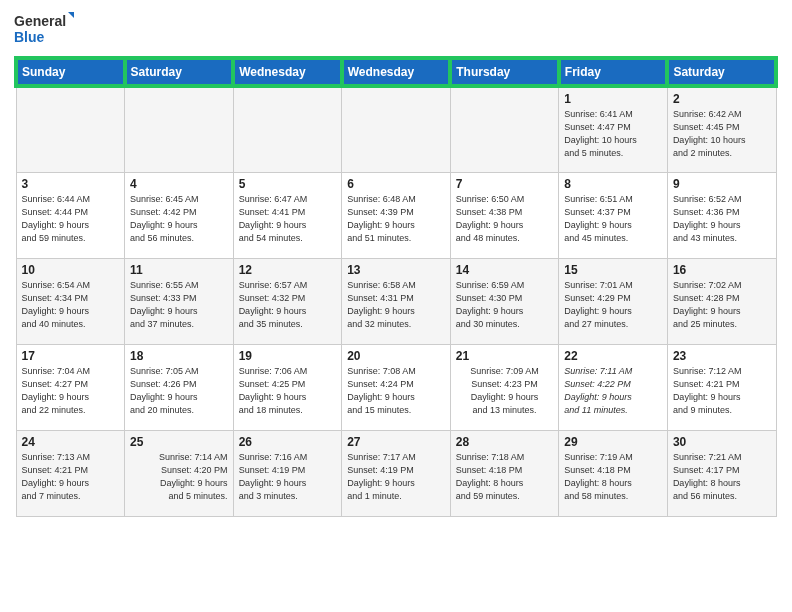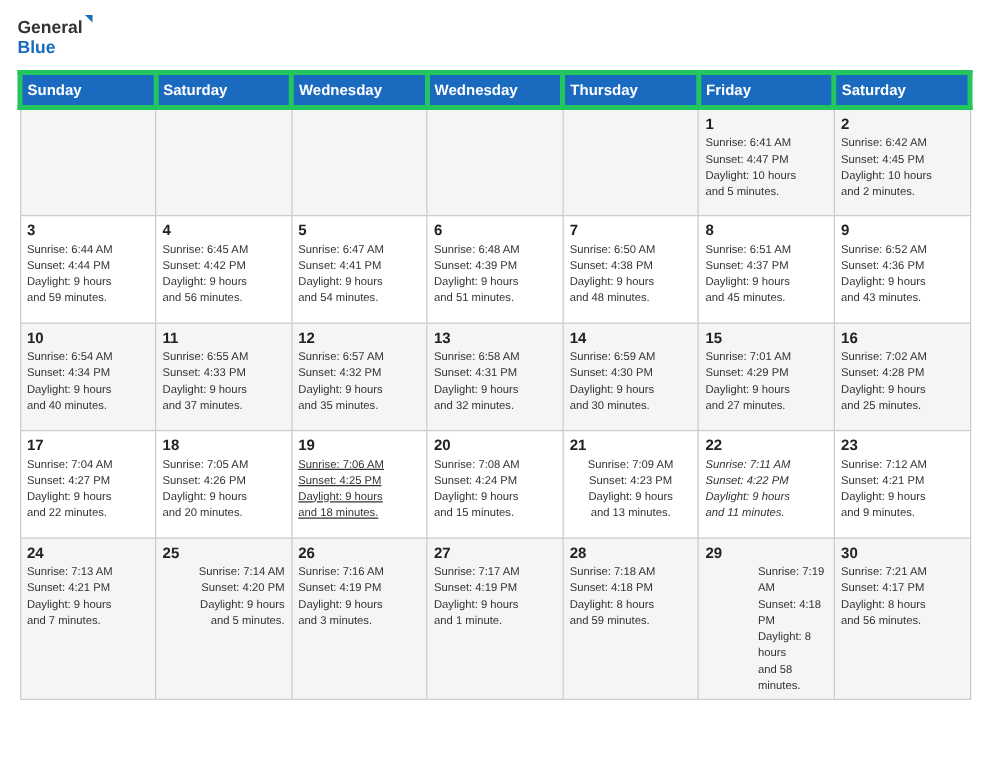--- a/index.html
+++ b/index.html
@@ -249,21 +249,21 @@
           </td>
           <td>
             <div class="day-number">18</div>
             <div class="day-info" style="white-space: pre-line;">Sunrise: 7:05 AM
 Sunset: 4:26 PM
 Daylight: 9 hours
 and 20 minutes.</div>
           </td>
           <td>
             <div class="day-number">19</div>
-            <div class="day-info" style="white-space: pre-line; text-decoration: underline;">Sunrise: 7:06 AM
+            <div class="day-info" style="white-space: pre-line;">Sunrise: 7:06 AM
 Sunset: 4:25 PM
 Daylight: 9 hours
 and 18 minutes.</div>
           </td>
           <td>
             <div class="day-number">20</div>
             <div class="day-info" style="white-space: pre-line;">Sunrise: 7:08 AM
 Sunset: 4:24 PM
 Daylight: 9 hours
 and 15 minutes.</div>
@@ -321,21 +321,21 @@
           </td>
           <td>
             <div class="day-number">28</div>
             <div class="day-info" style="white-space: pre-line;">Sunrise: 7:18 AM
 Sunset: 4:18 PM
 Daylight: 8 hours
 and 59 minutes.</div>
           </td>
           <td>
             <div class="day-number">29</div>
-            <div class="day-info" style="white-space: pre-line; margin-left: 42px;">Sunrise: 7:19 AM
+            <div class="day-info" style="white-space: pre-line;">Sunrise: 7:19 AM
 Sunset: 4:18 PM
 Daylight: 8 hours
 and 58 minutes.</div>
           </td>
           <td>
             <div class="day-number">30</div>
             <div class="day-info" style="white-space: pre-line;">Sunrise: 7:21 AM
 Sunset: 4:17 PM
 Daylight: 8 hours
 and 56 minutes.</div>

